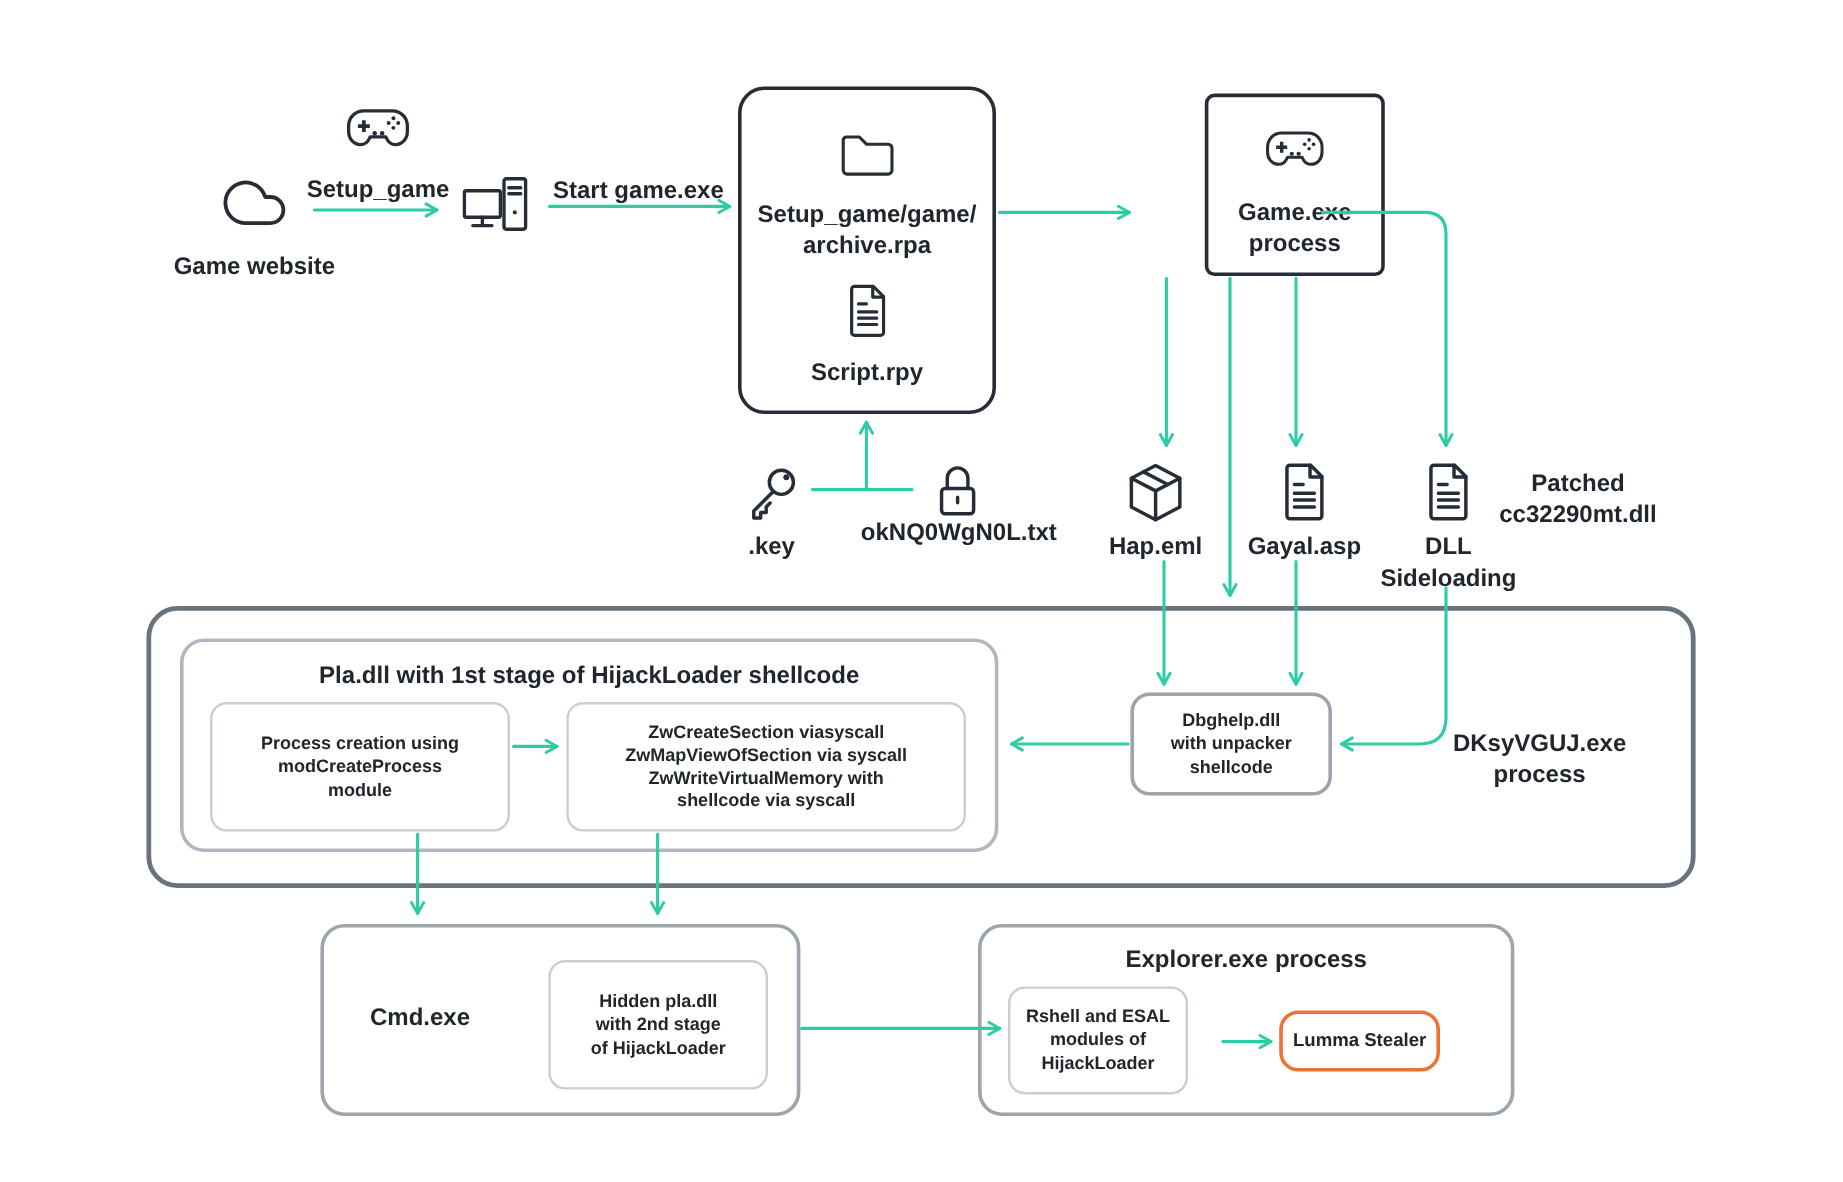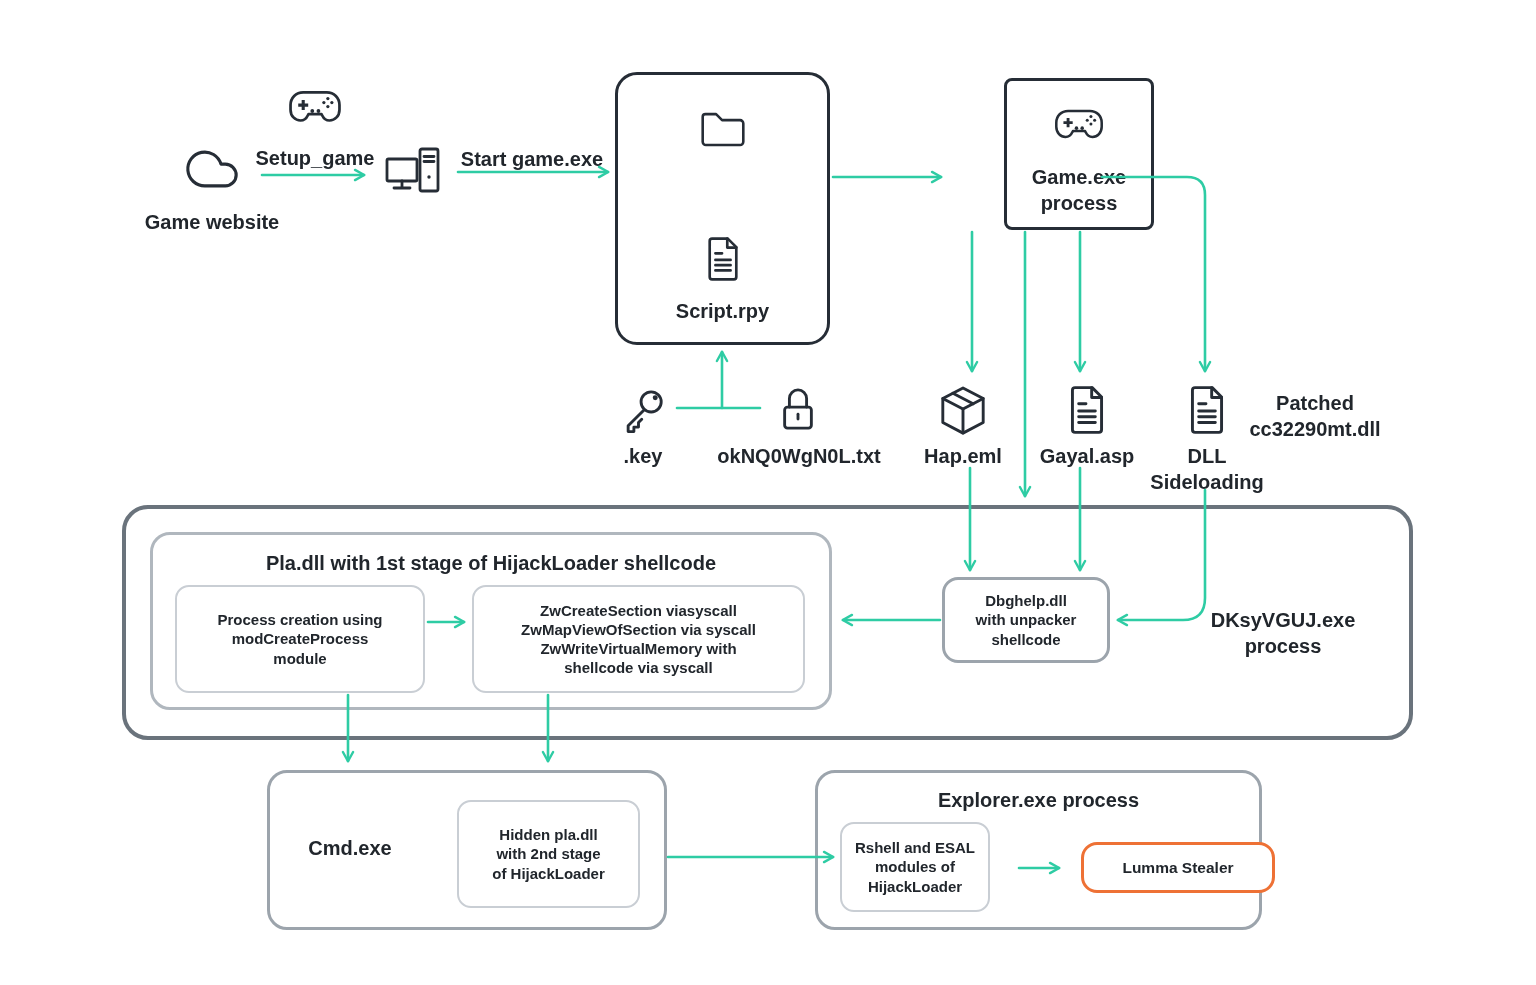--- a/index.html
+++ b/index.html
@@ -86,20 +86,22 @@
     <rect x="36" y="3" width="18" height="42" rx="2" stroke-width="2.8"></rect>
     <path d="M40,10.5 H50 M40,15.5 H50" stroke-width="2.8"></path>
     <circle class="fill" cx="45" cy="31" r="1.7"></circle>
   </svg>
   <div class="lbl" style="left:532px;top:147px">Start game.exe</div>
 
   <div class="box box-dark" style="left:615px;top:72px;width:215px;height:273px">
     <svg class="icon cicon" style="top:33px" width="48" height="40" viewBox="0 0 52 42">
       <path d="M4,36 V9 a3,3 0 0 1 3,-3 h11.5 l6.5,6.5 h19.5 a3.5,3.5 0 0 1 3.5,3.5 v20 a3.5,3.5 0 0 1 -3.5,3.5 h-37 A3.5,3.5 0 0 1 4,36 Z" stroke-width="2.8"></path>
     </svg>
+    <div class="lbl" style="left:50%;top:92px;width:200px">Setup_game/game/
+archive.rpa</div>
     <svg class="icon cicon" style="top:160px" width="38" height="48" viewBox="0 0 40 50">
       <path d="M6,44 V6 a2.5,2.5 0 0 1 2.5,-2.5 H25 L34,12.5 V44 a2.5,2.5 0 0 1 -2.5,2.5 h-23 A2.5,2.5 0 0 1 6,44 Z" stroke-width="2.8"></path>
       <path d="M24.5,3.5 V13 h9.5" stroke-width="2.8"></path>
       <path d="M12,19 H19 M12,26 H28 M12,31.5 H28 M12,37 H28" stroke-width="2.8"></path>
     </svg>
     <div class="lbl" style="left:50%;top:224px;width:200px">Script.rpy</div>
   </div>
 
   <div class="box box-dark" style="left:1004px;top:78px;width:150px;height:152px;border-radius:8px">
     <svg class="icon cicon" style="top:24px" width="54" height="37" viewBox="0 0 64 44">
@@ -121,21 +123,21 @@
     <circle class="fill" cx="36.8" cy="12.2" r="2.6"></circle>
     <path d="M24.8,25.2 L8.5,41.5 V47.5 H14.5 V42.8 H19.3 V38 l3.4,-3.4" stroke-width="3"></path>
   </svg>
   <div class="lbl" style="left:643px;top:444px">.key</div>
 
   <svg class="icon" style="left:777px;top:384px" width="42" height="50" viewBox="0 0 44 52">
     <path d="M13,24 V15 a9,9 0 0 1 18,0 V24" stroke-width="3"></path>
     <rect x="8" y="24" width="28" height="22" rx="3" stroke-width="3"></rect>
     <path d="M22,31.5 v5" stroke-width="3"></path>
   </svg>
-  <div class="lbl" style="left:799px;top:444px;width:200px">okNQ0WgN0L.txt</div>
+  <div class="lbl" style="left:799px;top:432px;width:200px">okNQ0WgN0L.txt</div>
 
   <svg class="icon" style="left:938px;top:384px" width="50" height="54" viewBox="0 0 52 56">
     <path d="M26,4 L47,15 V40 L26,51 L5,40 V15 Z" stroke-width="3"></path>
     <path d="M5,15 L26,26 L47,15" stroke-width="3"></path>
     <path d="M26,26 V51" stroke-width="3"></path>
     <path d="M15.5,9.5 L36.5,20.5" stroke-width="3"></path>
   </svg>
   <div class="lbl" style="left:963px;top:444px">Hap.eml</div>
 
   <svg class="icon" style="left:1066px;top:384px" width="42" height="52" viewBox="0 0 40 50">
@@ -190,18 +192,18 @@
     </div>
   </div>
 
   <div class="box box-mid" style="left:815px;top:770px;width:447px;height:160px">
     <div class="lbl" style="left:50%;top:15px;width:400px">Explorer.exe process</div>
     <div class="box box-light flexc" style="left:22px;top:49px;width:150px;height:90px">
       <div class="inner-lbl">Rshell and ESAL
 modules of
 HijackLoader</div>
     </div>
-    <div class="box box-orange flexc" style="left:263px;top:69px;width:194px;height:51px">
+    <div class="box box-orange flexc" style="left:248px;top:69px;width:134px;height:51px">
       <div class="inner-lbl" style="font-size:15.5px">Lumma Stealer</div>
     </div>
   </div>
 
 </div>
 
 </body></html>

